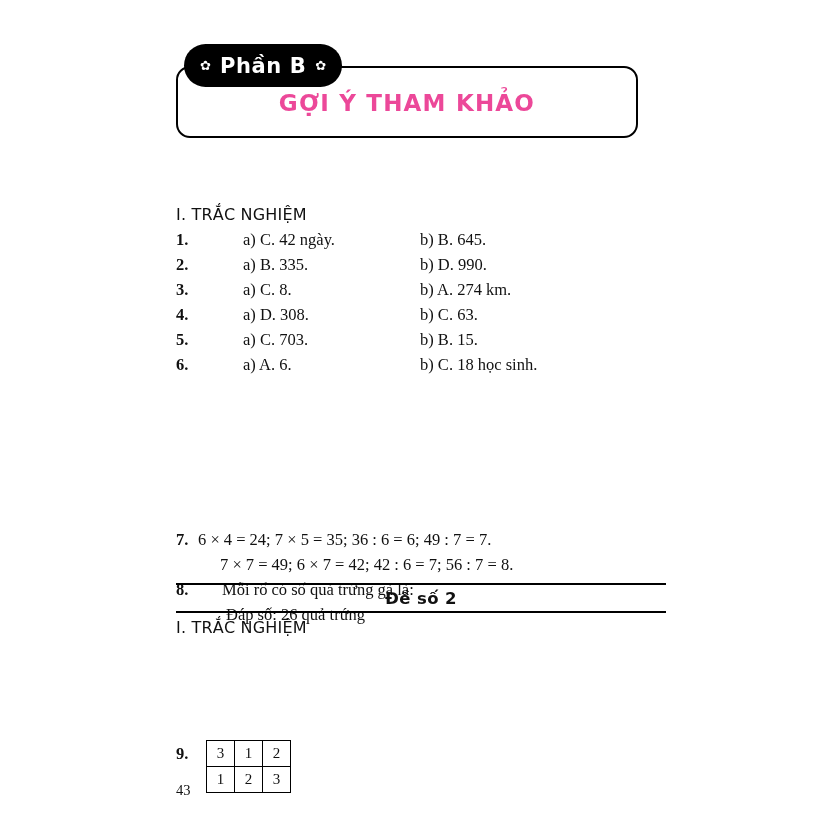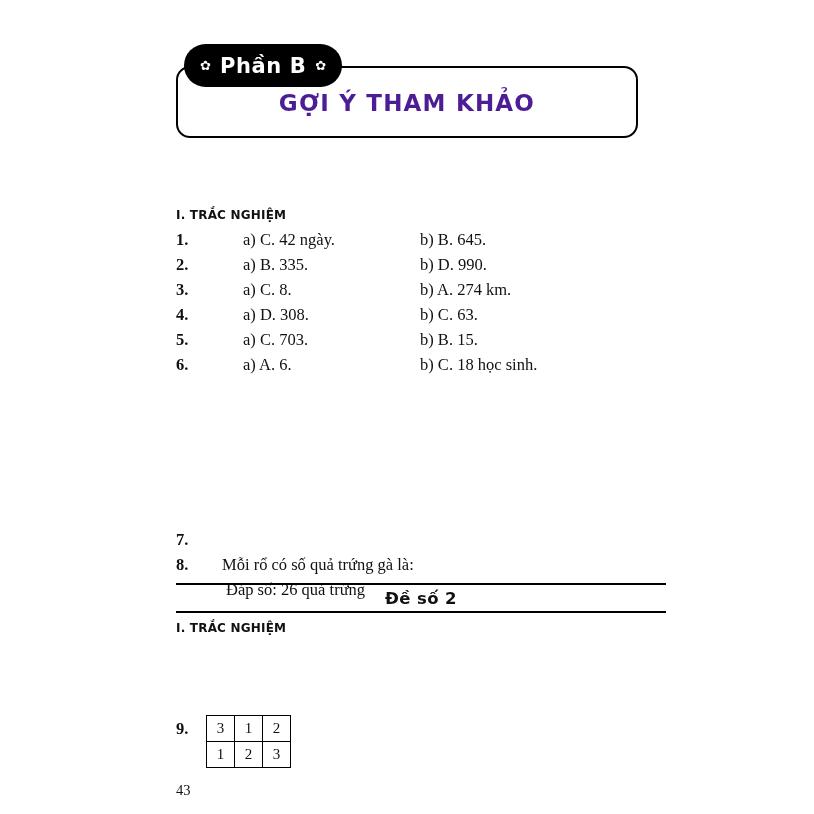--- a/index.html
+++ b/index.html
@@ -44,21 +44,21 @@
   .banner-title {
     position: absolute;
     left: 0;
     top: 46px;
     width: 462px;
     text-align: center;
     font-family: "DejaVu Sans", sans-serif;
     font-weight: bold;
     font-size: 23px;
     letter-spacing: 1.2px;
-    color: #4c1d95;
+    color: #ec4899;
   }
   .badge {
     position: absolute;
     left: 8px;
     top: 0;
     height: 43px;
     padding: 0 16px;
     background: #000;
     border-radius: 22px;
     color: #fff;
@@ -95,22 +95,22 @@
   }
   .sec-title {
     font-family: "DejaVu Sans", sans-serif;
     font-weight: bold;
     font-size: 16.5px;
     letter-spacing: 0.4px;
   }
 
   .part-title {
     font-family: "DejaVu Sans", sans-serif;
-    font-weight: bold;
-    font-size: 12px;
+    font-weight: normal;
+    font-size: 16px;
     letter-spacing: 0.2px;
   }
 
   
   .rows { position: relative; }
   .row {
     position: relative;
     height: 25px;
     font-size: 16.5px;
   }
@@ -219,20 +219,24 @@
       <span class="num">6.</span>
       <span class="a">a) A. 6.</span>
       <span class="b">b) C. 18 học sinh.</span>
     </div>
   </div>
 
 
   <div class="sec tuluan" style="top:380px;">
     <div class="tl-line">
       <span class="lnum">7.</span>
+      <span class="ltxt" style="left:22px;">6 × 4 = 24; 7 × 5 = 35; 36 : 6 = 6; 49 : 7 = 7.</span>
+    </div>
+    <div class="tl-line">
+      <span class="ltxt" style="left:44px;">7 × 7 = 49; 6 × 7 = 42; 42 : 6 = 7; 56 : 7 = 8.</span>
     </div>
     <div class="tl-line">
       <span class="lnum">8.</span>
       <span class="ltxt" style="left:34px;margin-left:12px;">Mỗi rổ có số quả trứng gà là:</span>
     </div>
     <div class="tl-line">
       <span class="ltxt" style="left:50px;">Đáp số: 26 quả trứng</span>
     </div>
   </div>
 

